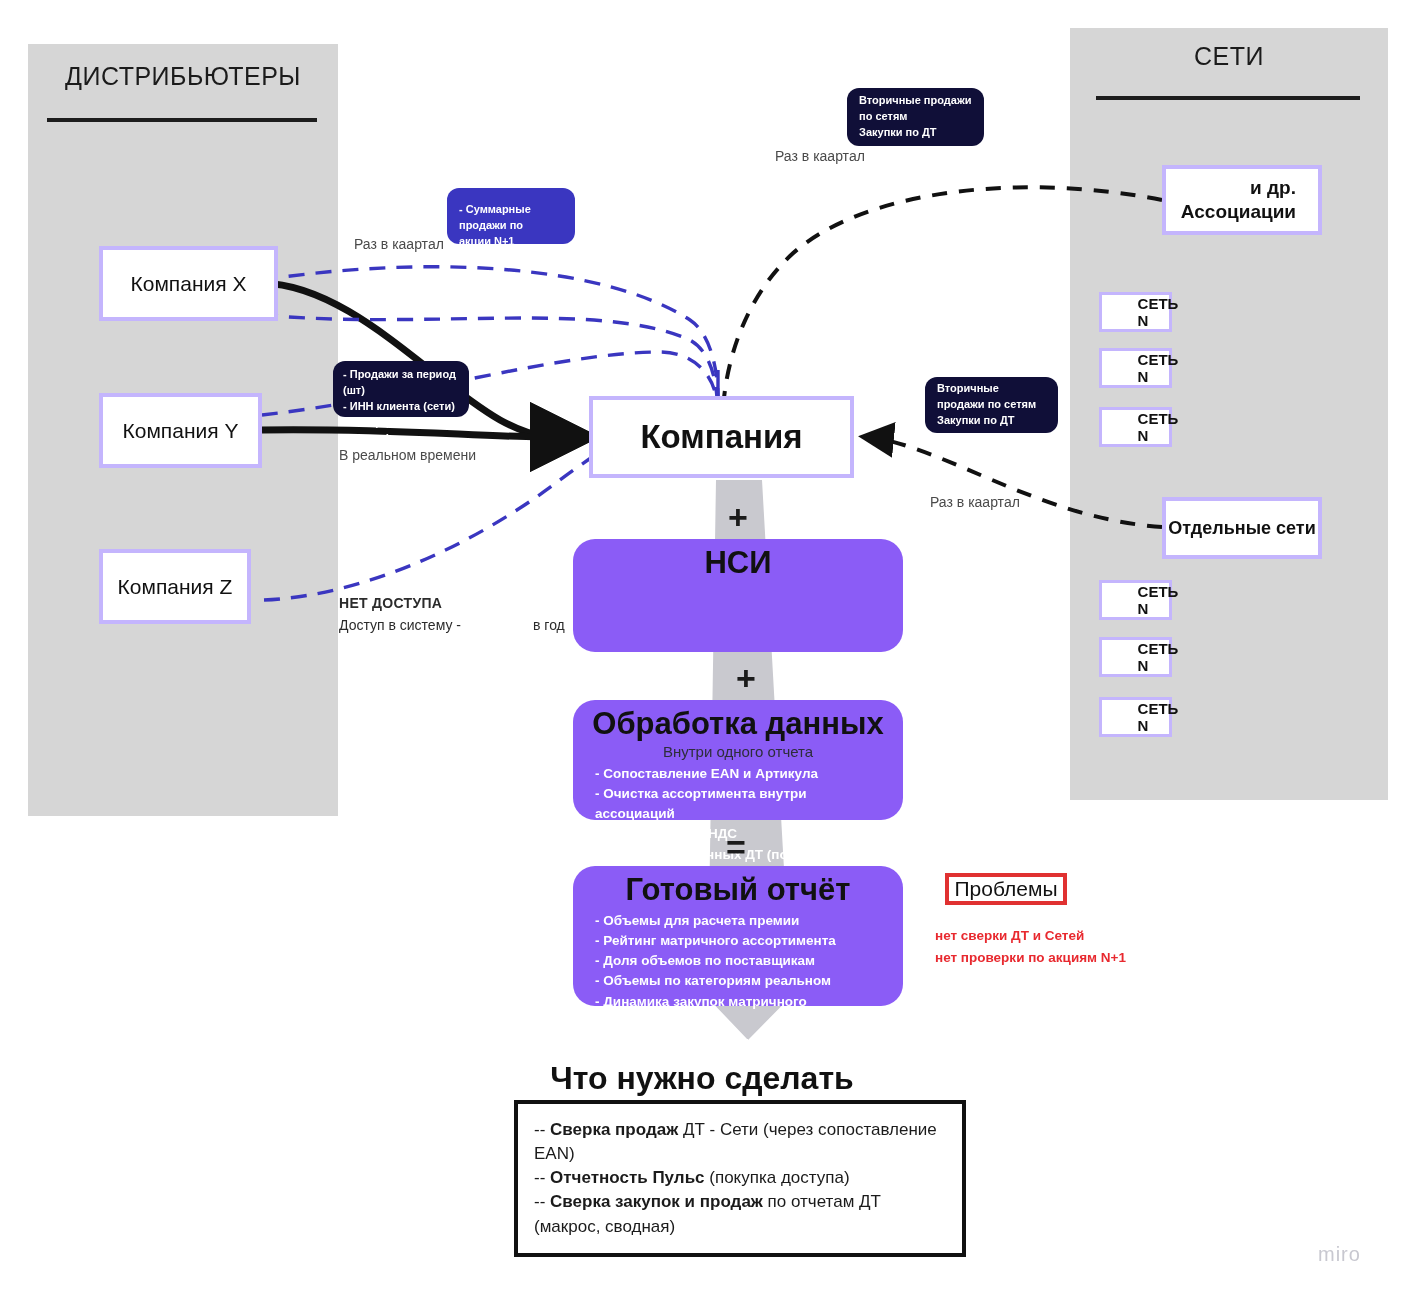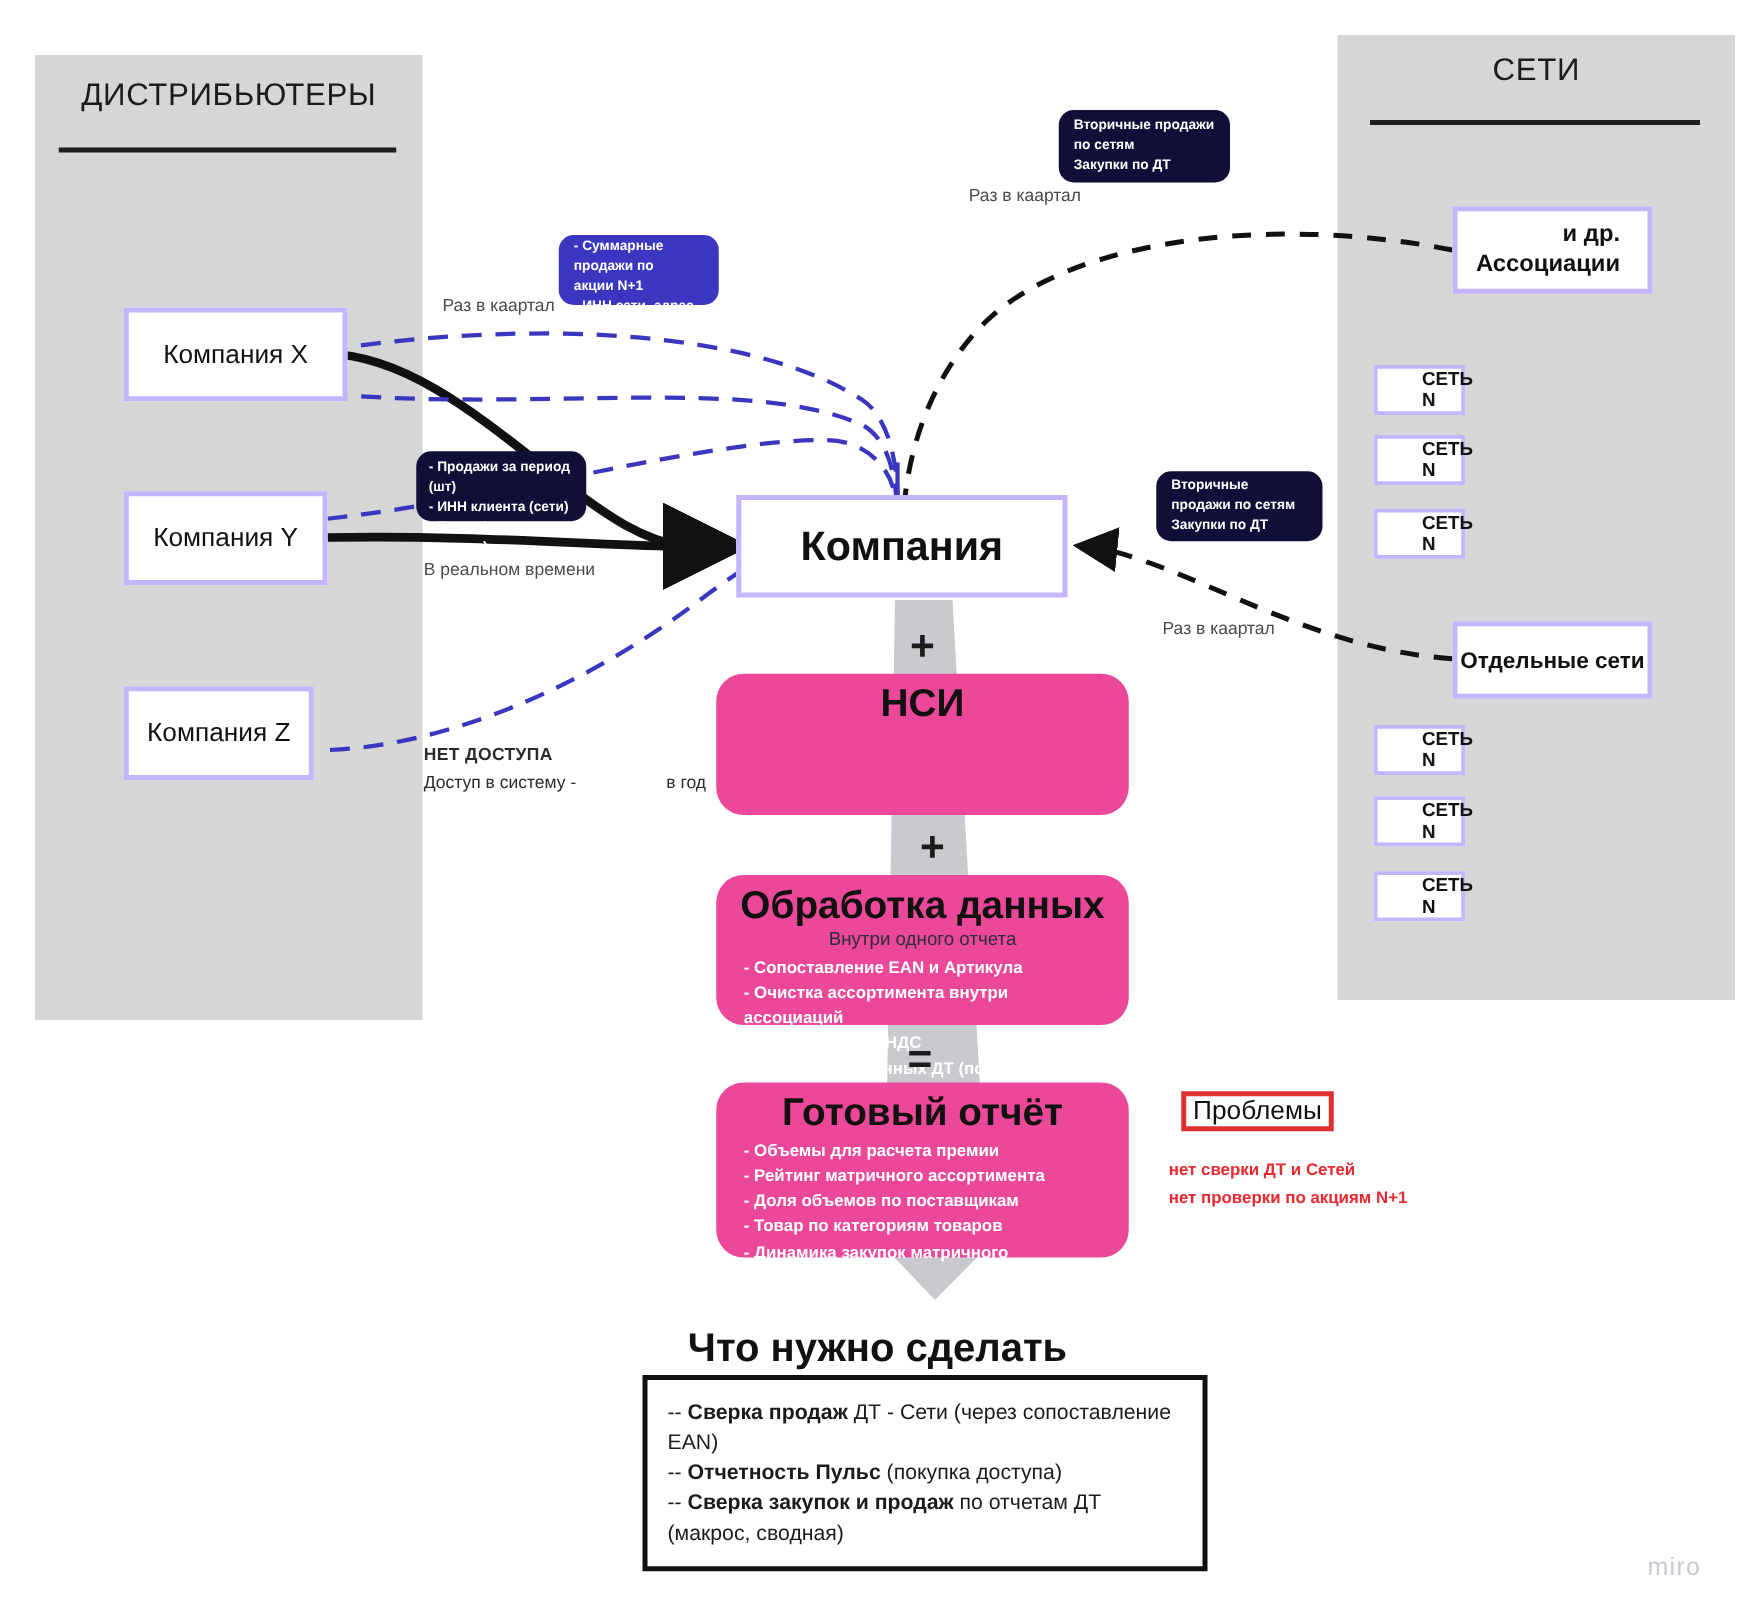--- a/index.html
+++ b/index.html
@@ -12,32 +12,32 @@
 
   .nodebox{position:absolute;background:#ffffff;border:4px solid #c4b5fd;box-sizing:border-box;
            display:flex;align-items:center;justify-content:center;color:#111;}
   .nodebox.company{font-size:21px;}
   .nodebox.central{font-size:33px;font-weight:bold;}
   .nodebox.small{font-size:15px;font-weight:bold;border-width:3px;padding-left:45px;}
   .nodebox.assoc{font-size:19px;font-weight:bold;text-align:right;justify-content:flex-end;padding-right:22px;line-height:1.25;}
   .nodebox.sep{font-size:18px;font-weight:bold;}
 
   .callout{position:absolute;border-radius:12px;color:#ffffff;font-size:11px;font-weight:bold;
-           line-height:1.45;padding:2px 12px;box-sizing:border-box;}
+           line-height:1.45;padding:14px 12px;box-sizing:border-box;}
   .callout.blue{background:#3a36c0;}
   .callout.navy{background:#100f38;}
   .callout.navy.pad-mid{display:flex;align-items:center;}
 
   .edgelabel{position:absolute;font-size:14px;color:#4a4a4a;white-space:nowrap;}
 
   .noaccess{position:absolute;font-size:14px;color:#2b2b2b;line-height:1.6;}
   .noaccess b{font-weight:bold;letter-spacing:.3px;}
   .noaccess .gapval{display:inline-block;width:72px;}
 
-  .stageblock{position:absolute;background:#ec4899;border-radius:22px;box-sizing:border-box;
+  .stageblock{position:absolute;background:#8b5cf6;border-radius:22px;box-sizing:border-box;
               padding:8px 0 10px 0;color:#fff;}
   .stageblock .st-title{text-align:center;font-size:31px;font-weight:bold;color:#111;line-height:1.05;}
   .stageblock .st-sub{text-align:center;font-size:15px;color:#2d2d3a;margin-top:2px;}
   .stageblock ul{list-style:none;margin:4px 0 0 0;padding:0 18px 0 22px;}
   .stageblock li{font-size:13.5px;font-weight:bold;line-height:1.5;color:#ffffff;}
 
   .operator{position:absolute;font-size:34px;font-weight:bold;color:#1b1b1b;text-align:center;width:40px;}
 
   .problem-box{position:absolute;border:4px solid #e03131;background:#fff;box-sizing:border-box;
                display:flex;align-items:center;justify-content:center;font-size:21px;color:#111;}
@@ -208,21 +208,21 @@
       <li>- Отбор разрешенных сетей (по ИНН)</li>
     </ul>
   </div>
 
   <div class="stageblock z-stage" style="left:573px;top:866px;width:330px;height:140px;">
     <div class="st-title">Готовый отчёт</div>
     <ul>
       <li>- Объемы для расчета премии</li>
       <li>- Рейтинг матричного ассортимента</li>
       <li>- Доля объемов по поставщикам</li>
-      <li>- Товар по категориям товаров</li>
+      <li>- Объемы по категориям реальном</li>
       <li>- Динамика закупок матричного ассортимента</li>
       <li>- Объемы отгрузок по категориям аптек</li>
     </ul>
   </div>
 
   <div class="problem-box z-node" style="left:945px;top:873px;width:122px;height:32px;">
     <span>Проблемы</span>
   </div>
   <div class="problem-text z-text" style="left:935px;top:925px;">
     <div>нет сверки ДТ и Сетей</div>

